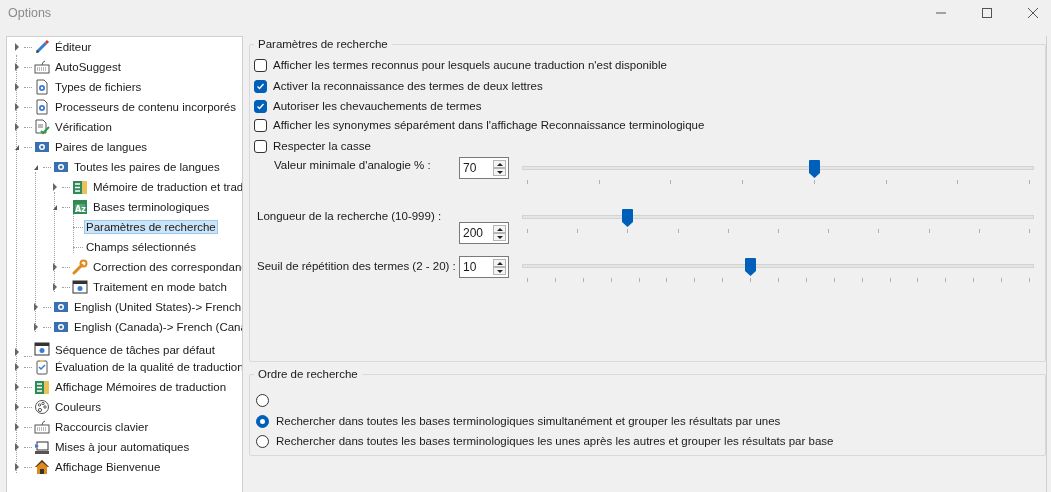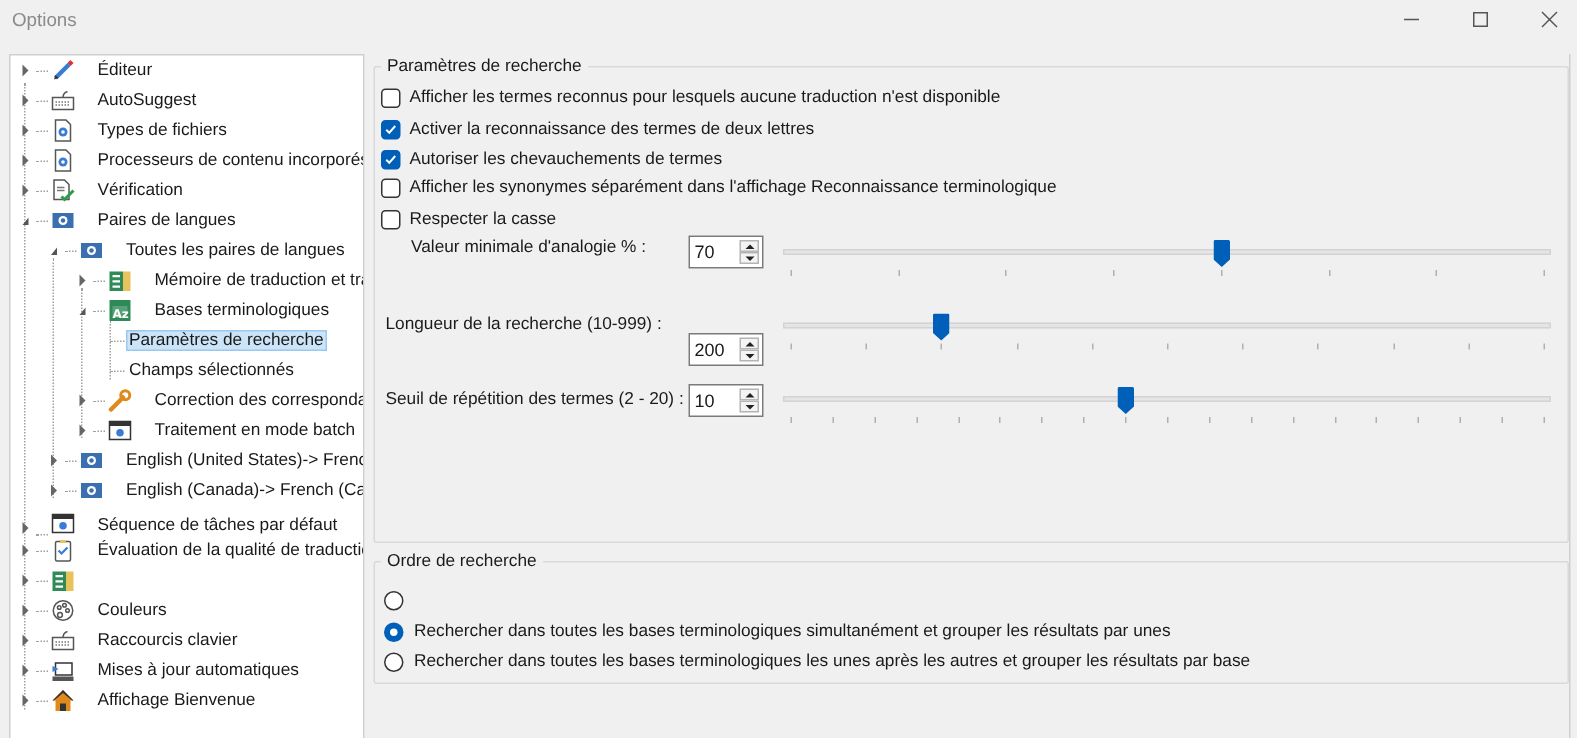--- a/index.html
+++ b/index.html
@@ -31,21 +31,21 @@
     overflow: hidden;
   }
   .tree-row {
     position: absolute; height: 20px; display: flex; align-items: center;
     white-space: nowrap; font-size: 11.5px;
   }
   .expander { width: 10px; height: 10px; display: inline-flex; align-items: center; justify-content: center; }
   .tri-right { width: 0; height: 0; border-top: 4px solid transparent; border-bottom: 4px solid transparent; border-left: 4px solid #666; }
   .tri-down { width: 0; height: 0; border-left: 4px solid transparent; border-bottom: 5px solid #555; transform: rotate(0deg); }
   .dots-h { width: 8px; border-top: 1px dotted #a0a0a0; margin: 0 2px; }
-  .ticon { width: 16px; height: 16px; margin-right: 13px; display: inline-flex; align-items: center; justify-content: center; }
+  .ticon { width: 16px; height: 16px; margin-right: 3px; display: inline-flex; align-items: center; justify-content: center; }
   .tlabel { padding: 1px 2px; }
   .tlabel.selected { background: #cce4f7; border: 1px solid #99c9ef; padding: 0 1px; }
   .vline { position: absolute; border-left: 1px dotted #a0a0a0; }
 
   
   .group {
     position: absolute; border: 1px solid #d9d9d9; border-radius: 2px;
   }
   .group-title {
     position: absolute; background: #f0f0f0; padding: 0 4px; font-size: 11.5px; color: #1a1a1a;
@@ -354,20 +354,21 @@
     <span class="dots-h"></span>
     <span class="ticon">
       <svg width="16" height="16">
           <rect x="1" y="2" width="9" height="13" fill="#2e8b57"></rect>
           <rect x="10" y="2" width="5" height="13" fill="#e8c25a"></rect>
           <line x1="3" y1="5" x2="8" y2="5" stroke="#fff" stroke-width="1.5"></line>
           <line x1="3" y1="8.5" x2="8" y2="8.5" stroke="#fff" stroke-width="1.5"></line>
           <line x1="3" y1="12" x2="8" y2="12" stroke="#fff" stroke-width="1.5"></line>
         </svg>
     </span>
+    <span class="tlabel">Affichage Mémoires de traduction</span>
   </div>
 
   <div class="tree-row" style="left:5px; top:360px;">
     <span class="expander">
         <span class="tri-right"></span>
       </span>
     <span class="dots-h"></span>
     <span class="ticon">
       <svg width="16" height="16">
           <circle cx="8" cy="8" r="6.5" fill="#fff" stroke="#555"></circle>

